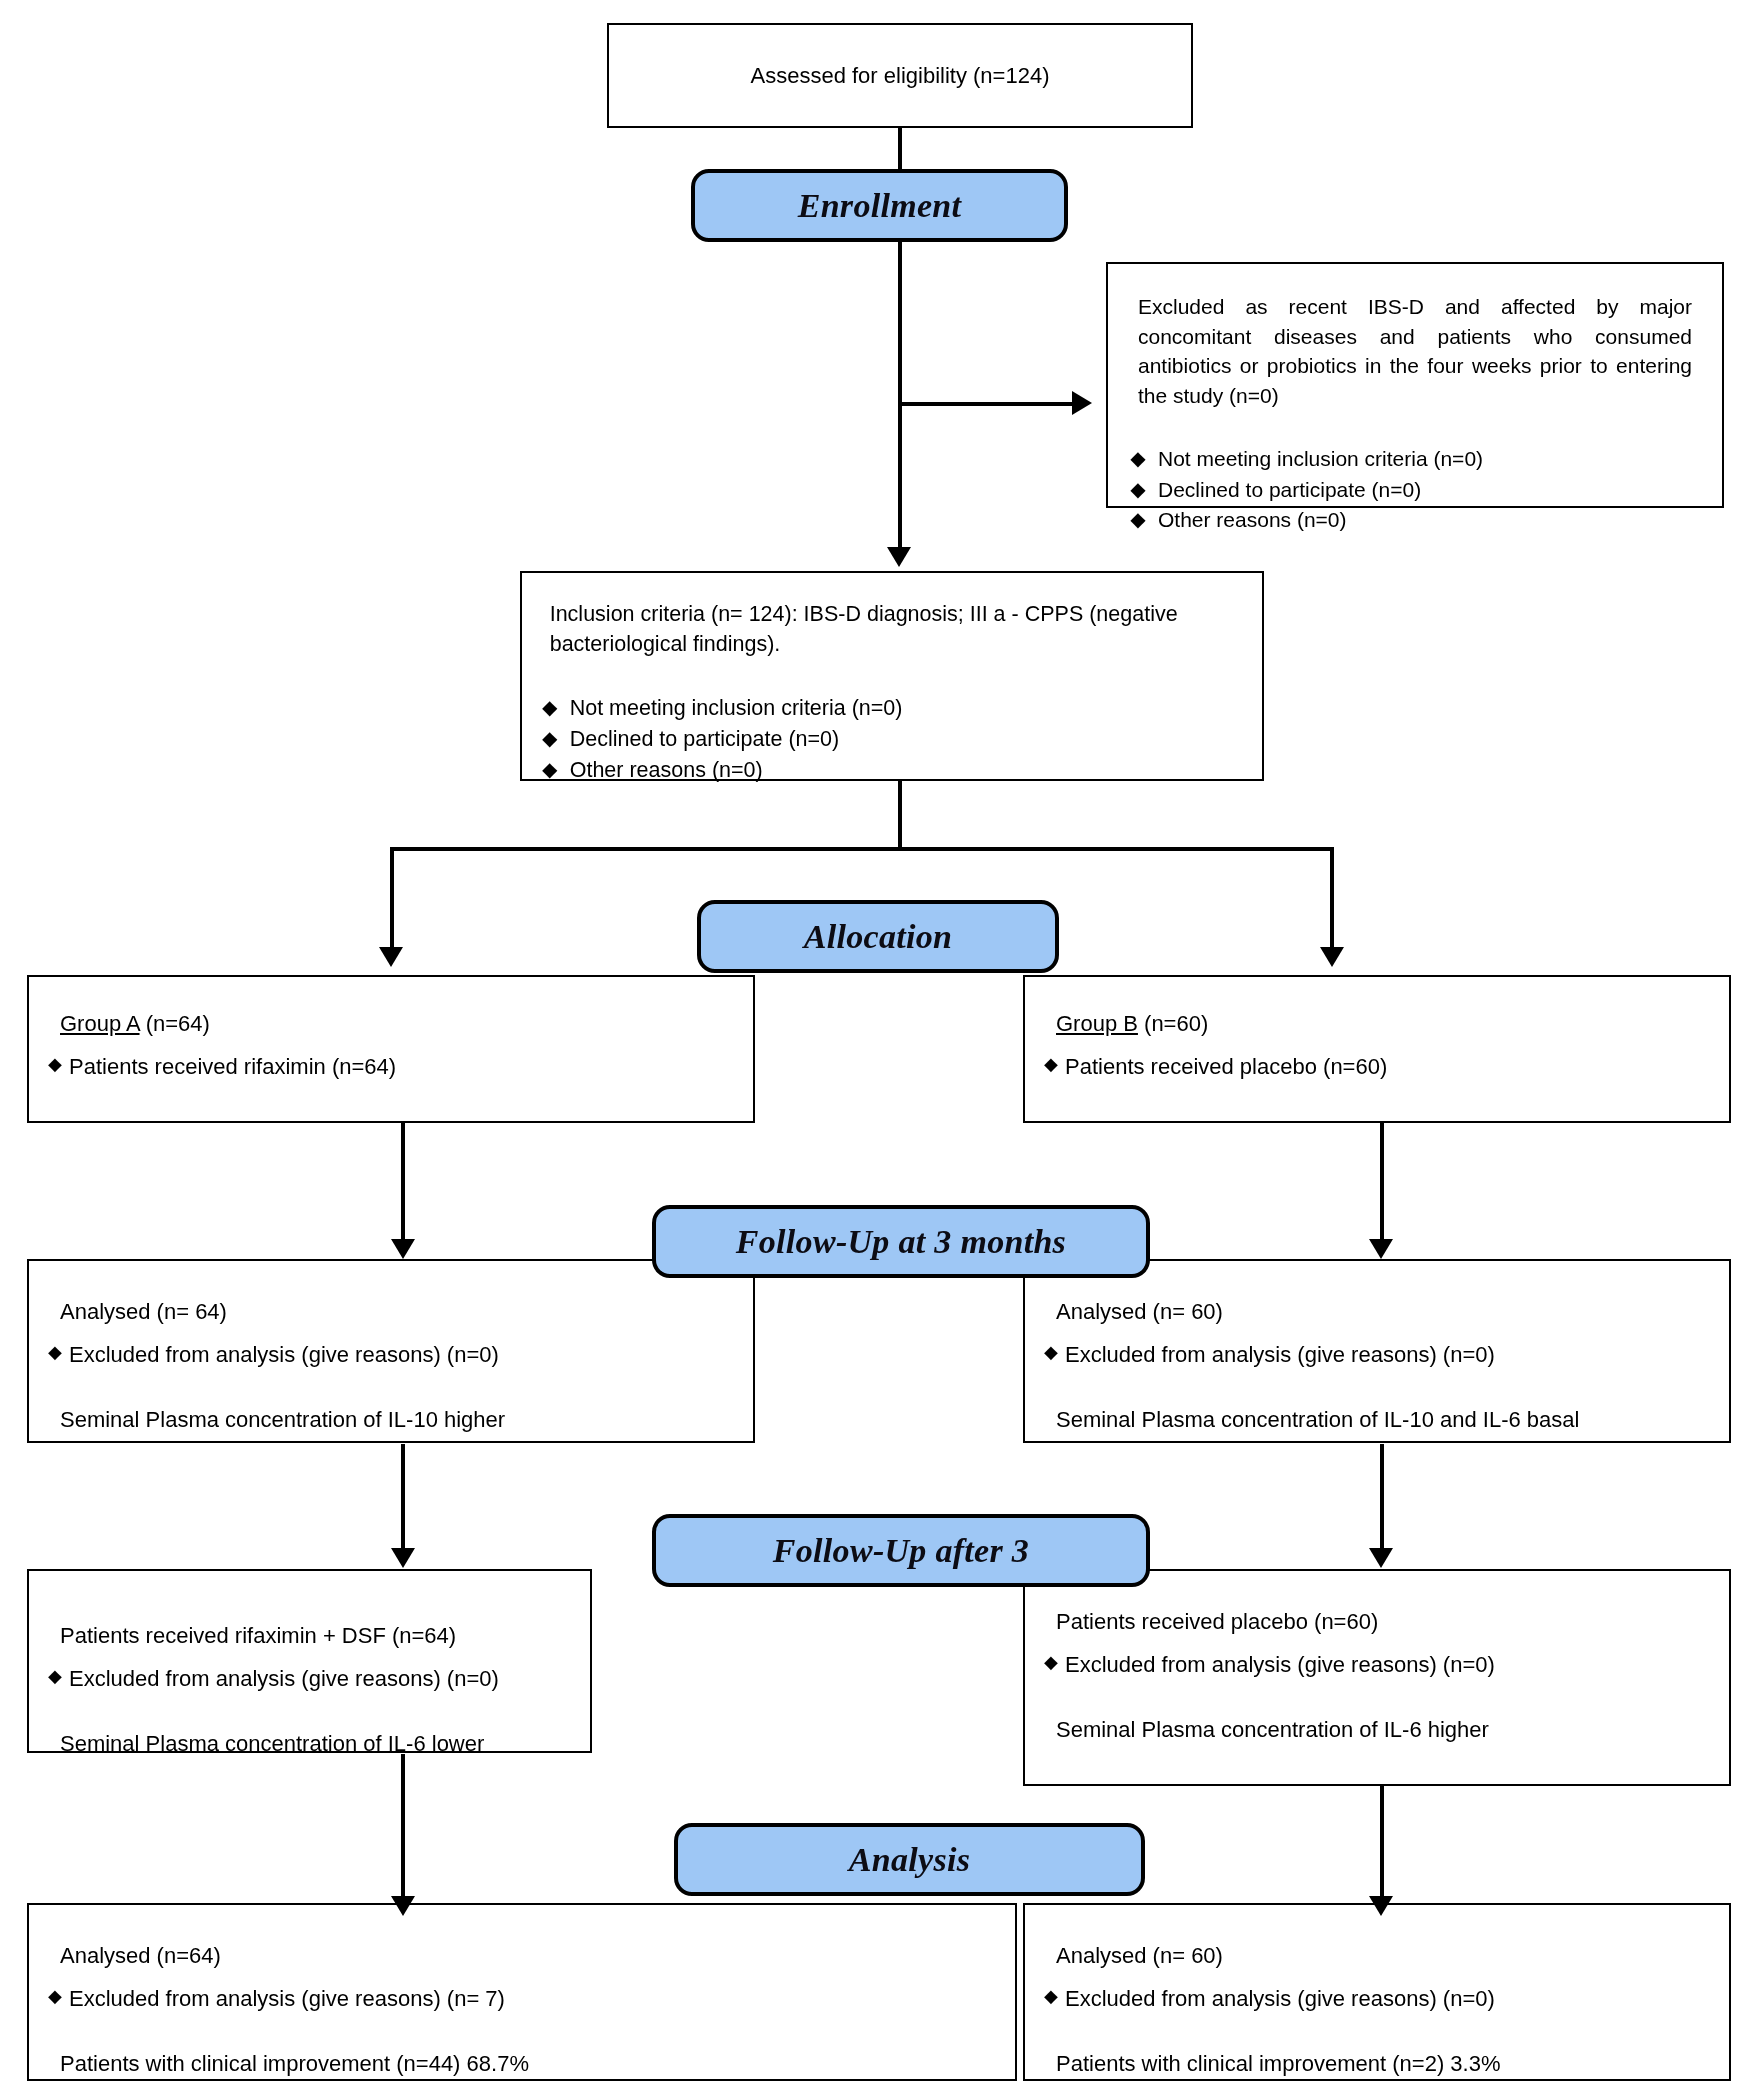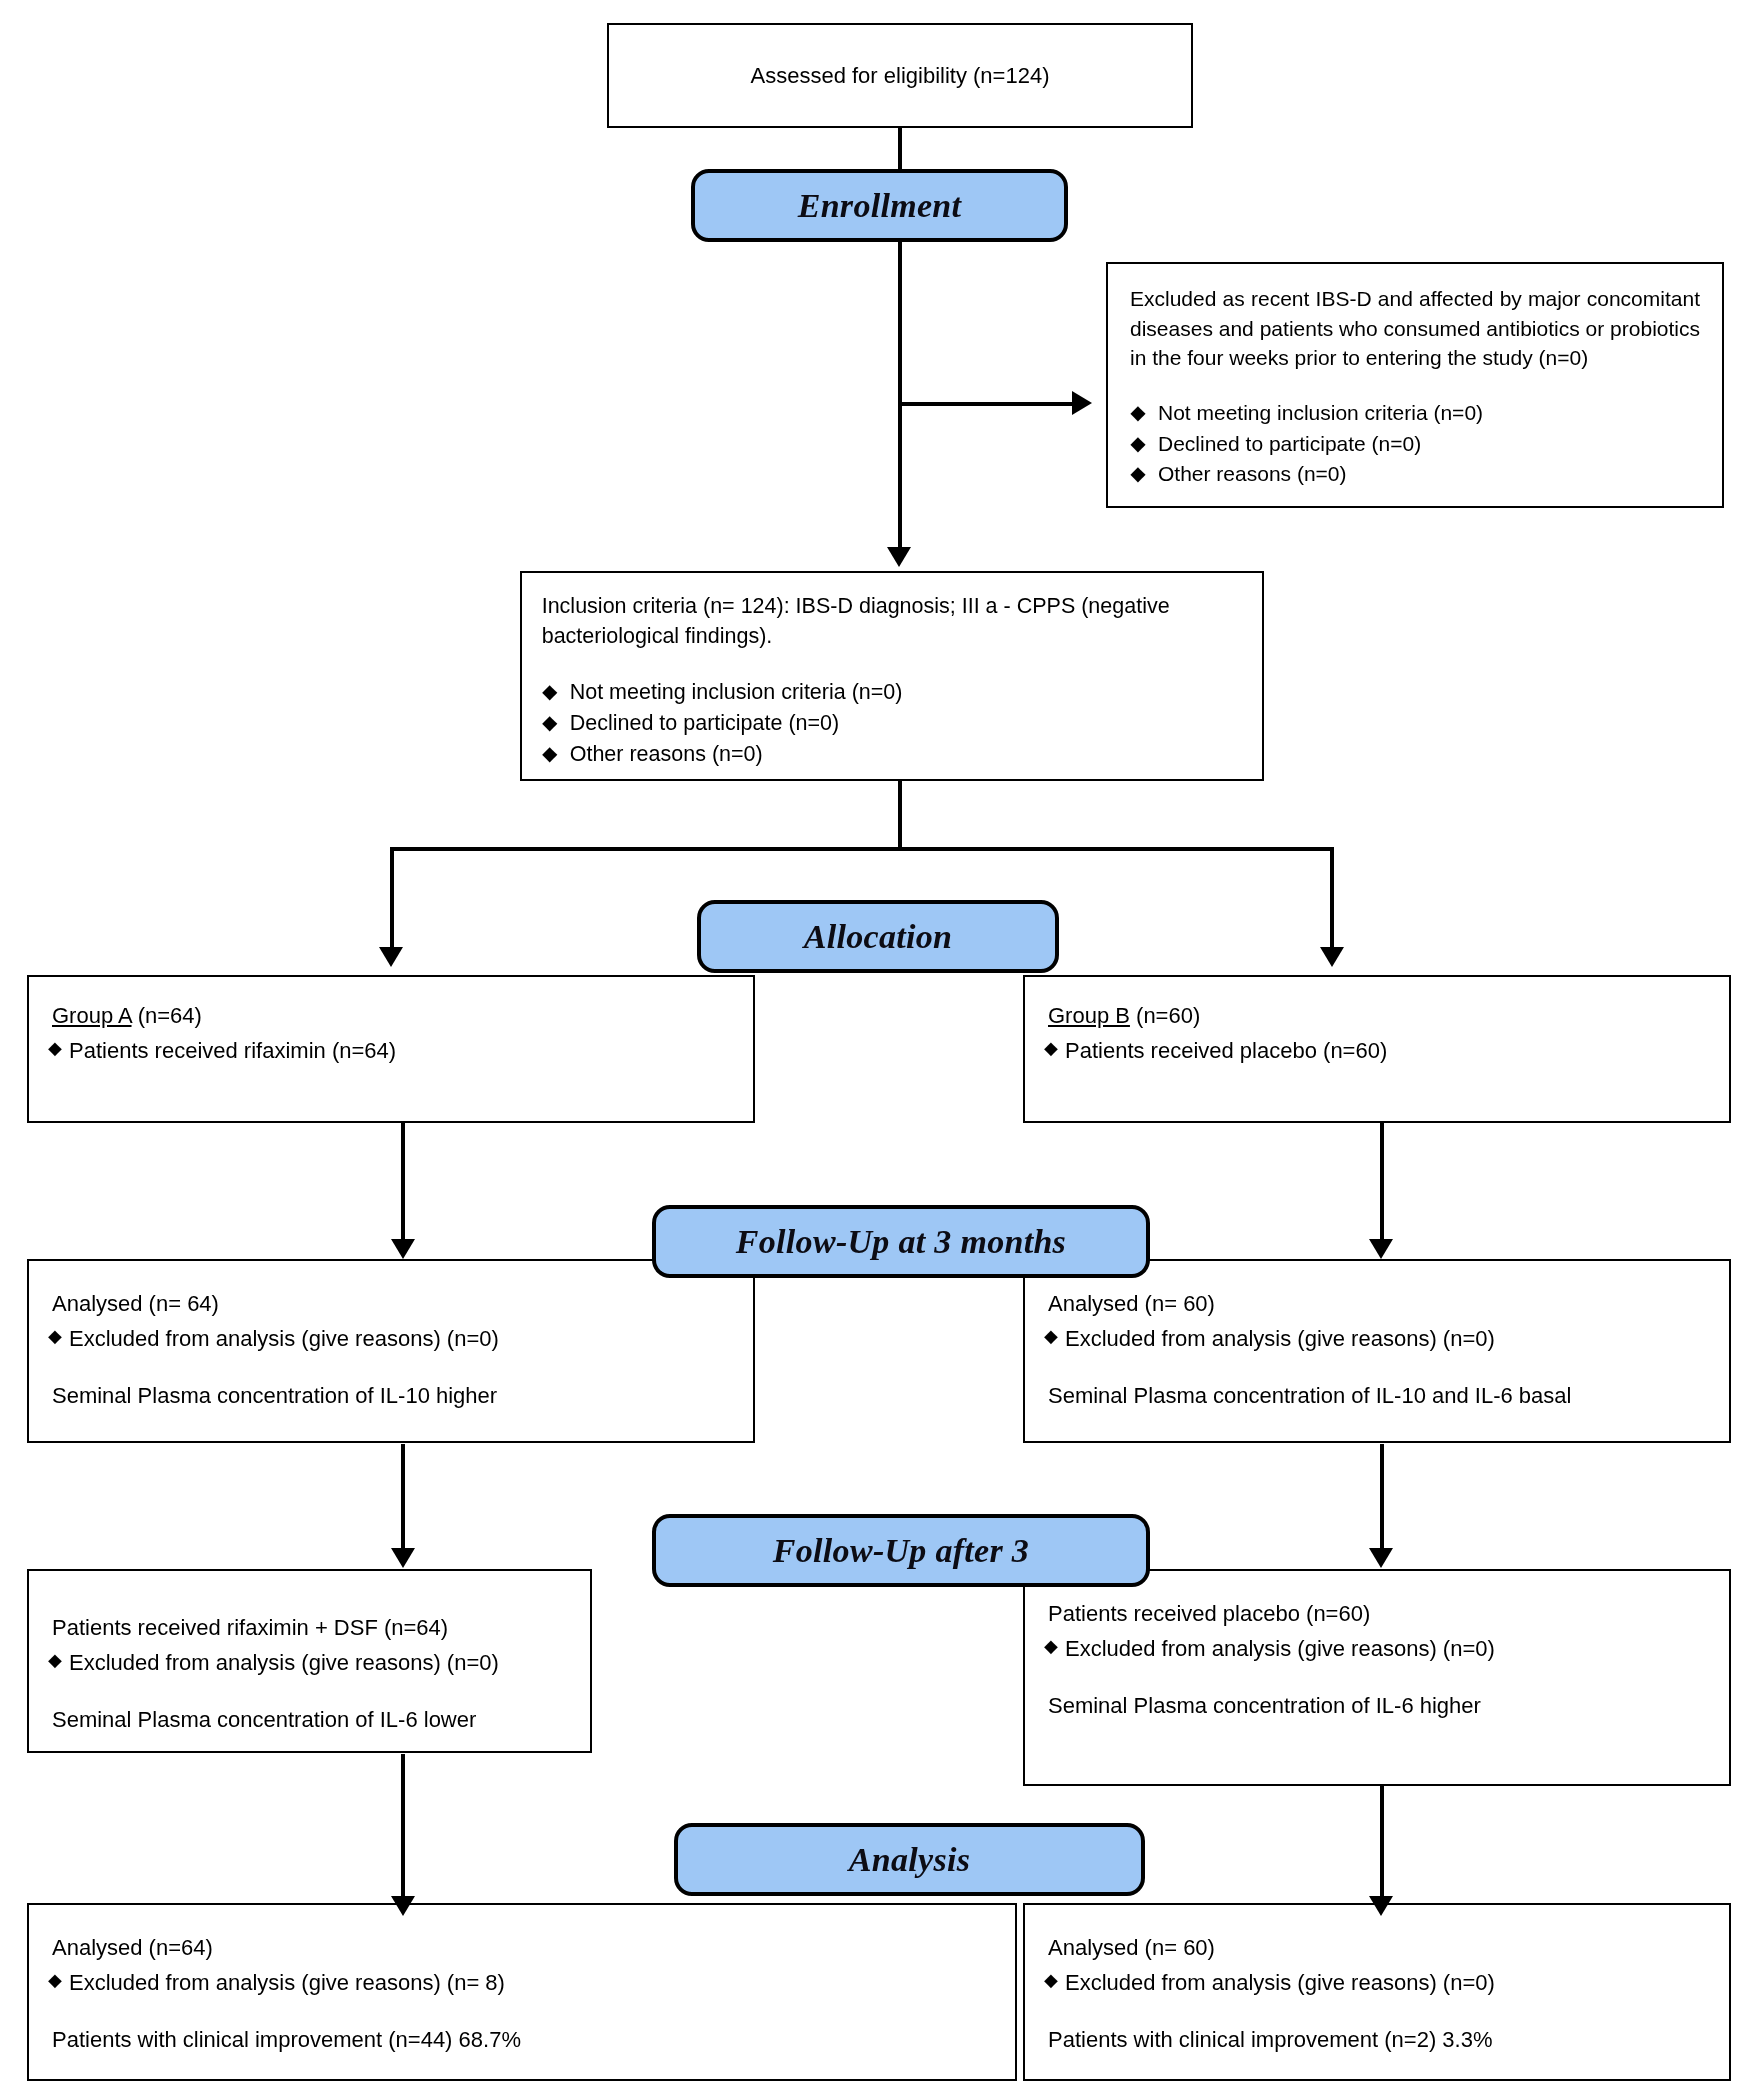--- a/index.html
+++ b/index.html
@@ -62,21 +62,21 @@
     width:0;height:0;
     border-top:12px solid transparent;
     border-bottom:12px solid transparent;
     border-left:20px solid #000;
     z-index:6;
   }
 
   
   .t-center{text-align:center;}
   .t-just{text-align:justify;}
-  .title-line{margin:4px;}
+  .title-line{margin:12px;}
   .gap{height:21px;}
 
   ul.bullets{
     list-style:none;
     margin:0;
     padding:0;
   }
   ul.bullets li{
     position:relative;
     padding-left:32px;
@@ -224,21 +224,21 @@
   <div class="vline" style="left:1380px;top:1786px;width:3.7px;height:118px;"></div>
   <div class="arrow-down" style="left:1369px;top:1896px;"></div>
 
   <div class="banner" style="left:674px;top:1823px;width:471px;height:73px;">
     <span>Analysis</span>
   </div>
 
   <div class="box" style="left:27px;top:1903px;width:990px;height:178px;font-size:22px;padding:23px 19px;">
     <p class="title-line">Analysed  (n=64)</p>
     <ul class="bullets tight">
-      <li><span class="dia">◆</span><span>Excluded from analysis (give reasons) (n= 8)</span></li>
+      <li><span class="dia">◆</span><span>Excluded from analysis (give reasons) (n= 7)</span></li>
     </ul>
     <div class="gap"></div>
     <p class="title-line">Patients with clinical improvement (n=44) 68.7%</p>
   </div>
 
   <div class="box" style="left:1023px;top:1903px;width:708px;height:178px;font-size:22px;padding:23px 19px;">
     <p class="title-line">Analysed  (n= 60)</p>
     <ul class="bullets tight">
       <li><span class="dia">◆</span><span>Excluded from analysis (give reasons) (n=0)</span></li>
     </ul>

